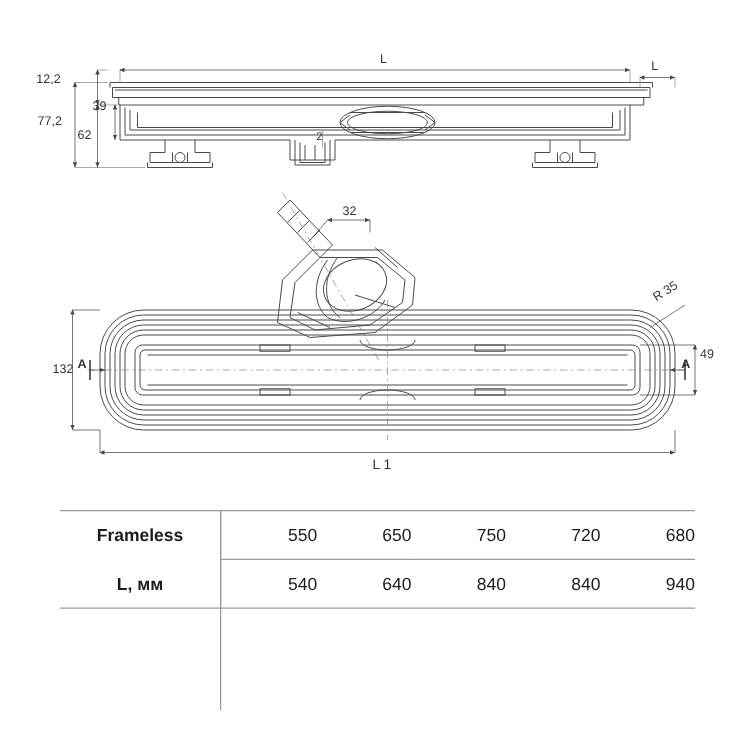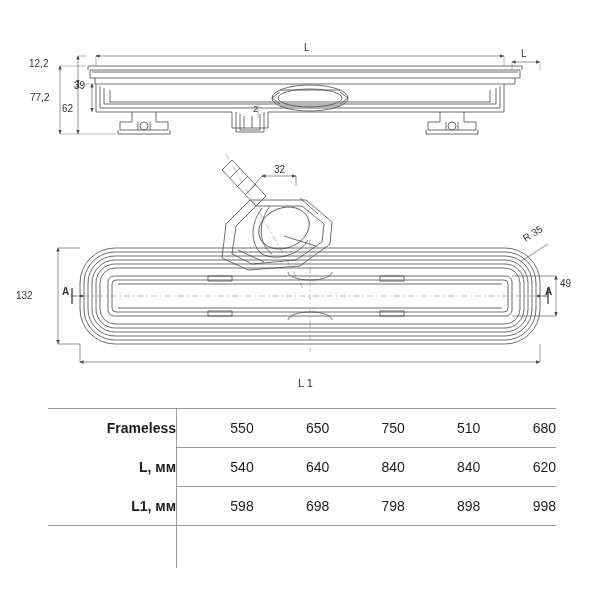--- a/index.html
+++ b/index.html
@@ -5,21 +5,21 @@
   html,body{margin:0;padding:0;background:#ffffff;}
   body{width:600px;height:600px;font-family:"Liberation Sans",sans-serif;color:#2b2b2b;overflow:hidden;}
   .stage{position:relative;width:600px;height:600px;}
   svg{position:absolute;left:0;top:0;}
   .lbl{position:absolute;font-size:10px;color:#333;white-space:nowrap;}
   .lbl.small{font-size:9px;}
   
   .spec{position:absolute;left:48px;top:408px;width:508px;}
   .spec table{border-collapse:collapse;width:100%;}
   .spec td{font-size:14px;text-align:right;padding:11px 0 11px 0;color:#1c1c1c;}
-  .spec td.rowhead{font-weight:bold;font-size:14px;width:128px;text-align:right;}
+  .spec td.rowhead{font-weight:bold;font-size:14px;width:128px;text-align:center;}
   .spec tr td{border-top:1px solid #9a9a9a;}
   .spec tr:first-child td{border-top:1px solid #9a9a9a;}
   .spec tr:last-child td{border-bottom:1px solid #9a9a9a;}
   .spec td.rowhead{border-right:1px solid #9a9a9a;border-top:none;border-bottom:none;}
   .spec table{border-top:1px solid #9a9a9a;}
   .vline{position:absolute;left:176px;top:408px;width:1px;height:160px;background:#9a9a9a;}
 </style>
 </head>
 <body>
 
@@ -166,52 +166,44 @@
   <div class="lbl" style="left:29px;top:58px;">12,2</div>
   <div class="lbl" style="left:30px;top:92px;">77,2</div>
   <div class="lbl" style="left:62px;top:103px;">62</div>
   <div class="lbl" style="left:74px;top:80px;">39</div>
   <div class="lbl" style="left:304px;top:42px;">L</div>
   <div class="lbl" style="left:521px;top:48px;">L</div>
   <div class="lbl small" style="left:253px;top:104px;">2</div>
 
   <div class="lbl" style="left:274px;top:164px;">32</div>
 
-  <div class="lbl" style="left:16px;top:290px;">132</div>
+  <div class="lbl" style="left:42px;top:290px;">132</div>
   <div class="lbl" style="left:560px;top:278px;">49</div>
   <div class="lbl" style="left:522px;top:228px;transform:rotate(-32deg);">R 35</div>
-  <div class="lbl" style="left:298px;top:366px;font-size:11px;margin-top:11px;">L 1</div>
+  <div class="lbl" style="left:298px;top:366px;font-size:11px;">L 1</div>
   <div class="lbl" style="left:62px;top:286px;font-weight:bold;">A</div>
   <div class="lbl" style="left:545px;top:286px;font-weight:bold;">A</div>
 
   <div class="spec">
     <table>
       <tbody>
         <tr>
           <td class="rowhead">Frameless</td>
           <td>550</td>
           <td>650</td>
           <td>750</td>
-          <td>510</td>
+          <td>720</td>
           <td>680</td>
         </tr>
         <tr>
           <td class="rowhead">L, мм</td>
           <td>540</td>
           <td>640</td>
           <td>840</td>
           <td>840</td>
-          <td>620</td>
-        </tr>
-        <tr>
-          <td class="rowhead">L1, мм</td>
-          <td>598</td>
-          <td>698</td>
-          <td>798</td>
-          <td>898</td>
-          <td>998</td>
+          <td>940</td>
         </tr>
       </tbody>
     </table>
   </div>
   <div class="vline"></div>
 
 </div>
 
 </body></html>

